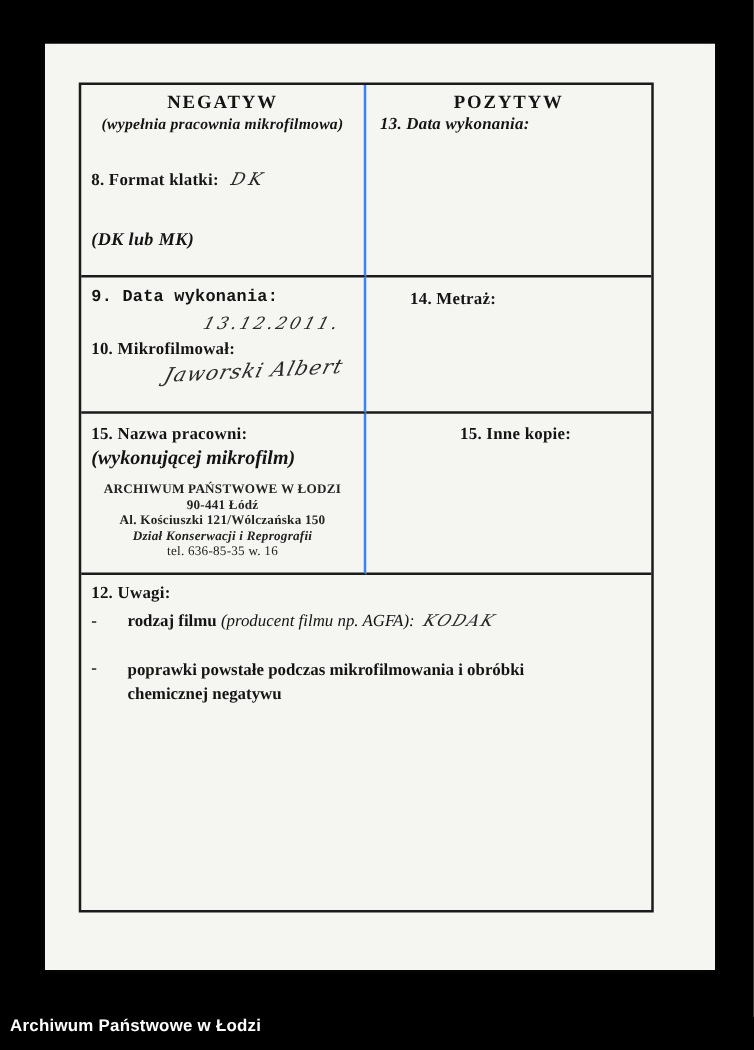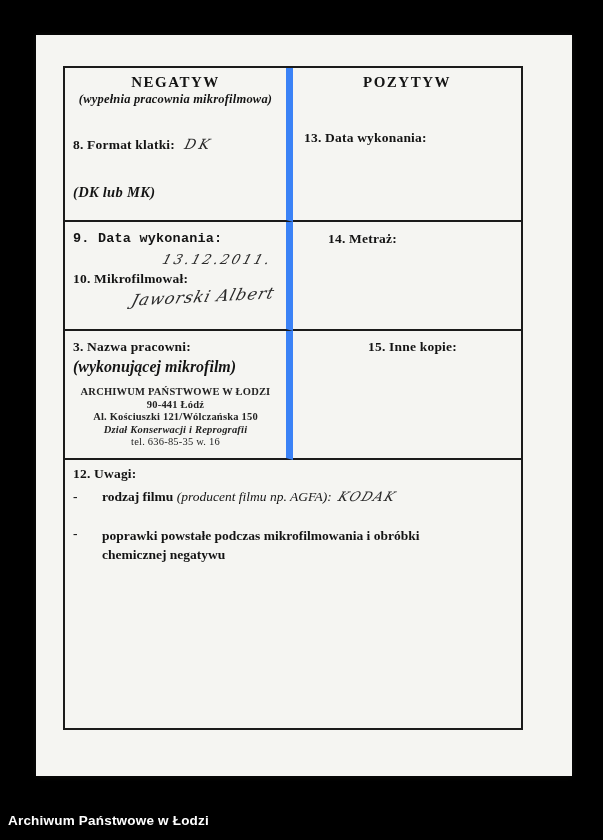--- a/index.html
+++ b/index.html
@@ -22,21 +22,21 @@
     left:27px; top:31px;
     width:460px; height:664px;
     border:2px solid #1b1b1b;
     box-sizing:border-box;
     display:grid;
     grid-template-columns:228px 228px;
     grid-template-rows:154px 109px 129px auto;
     color:#141414;
   }
   .cell { box-sizing:border-box; overflow:hidden; }
-  .b-r { border-right:7px solid #3b82f6; }
+  .b-r { border-right:2px solid #3b82f6; }
   .b-b { border-bottom:2px solid #1b1b1b; }
   .span2 { grid-column:1 / span 2; }
 
   .col-header { text-align:center; padding-top:6px; }
   .col-title {
     font-size:15px; font-weight:bold; letter-spacing:1.5px;
   }
   .col-subtitle {
     font-size:12.5px; font-weight:bold; font-style:italic;
     margin-top:1px; letter-spacing:0.2px;
@@ -104,40 +104,40 @@
         <span class="field-label">8. Format klatki:</span>
         <span class="hand hand-dk">DK</span>
         <div class="dk-hint">(DK lub MK)</div>
       </div>
     </div>
 
     <div class="cell b-b">
       <div class="col-header">
         <div class="col-title">POZYTYW</div>
       </div>
-      <div class="pad-l2 field-label" style="margin-top:39px;">13. Data wykonania:</div>
+      <div class="pad-l2 field-label" style="font-style:italic;">13. Data wykonania:</div>
     </div>
 
     <div class="cell b-r b-b">
       <div class="pad-l field-label" style="margin-top:9px;font-family:Liberation Mono, monospace;">9. Data wykonania:</div>
       <div style="margin-left:98px; margin-top:4px;">
         <span class="hand hand-date">13.12.2011.</span>
       </div>
       <div class="pad-l field-label" style="margin-top:3px;">10. Mikrofilmował:</div>
       <div style="margin-left:68px; margin-top:0px;">
         <span class="hand hand-sign">Jaworski Albert</span>
       </div>
     </div>
 
     <div class="cell b-b">
       <div class="pad-l2 field-label" style="margin-top:9px;margin-left:24px;">14. Metraż:</div>
     </div>
 
     <div class="cell b-r b-b">
-      <div class="pad-l field-label" style="margin-top:8px;">3. Nazwa pracowni:</div>
+      <div class="pad-l field-label" style="margin-top:8px;">15. Nazwa pracowni:</div>
       <div class="pad-l" style="margin-top:3px; font-size:16px; font-weight:bold; font-style:italic;">(wykonującej mikrofilm)</div>
       <div class="stamp">
         <div class="stamp-line-0">ARCHIWUM PAŃSTWOWE W ŁODZI</div>
         <div class="stamp-line-1">90-441 Łódź</div>
         <div class="stamp-line-2">Al. Kościuszki 121/Wólczańska 150</div>
         <div class="stamp-line-3">Dział Konserwacji i Reprografii</div>
         <div class="stamp-line-4">tel. 636-85-35 w. 16</div>
       </div>
     </div>
 

